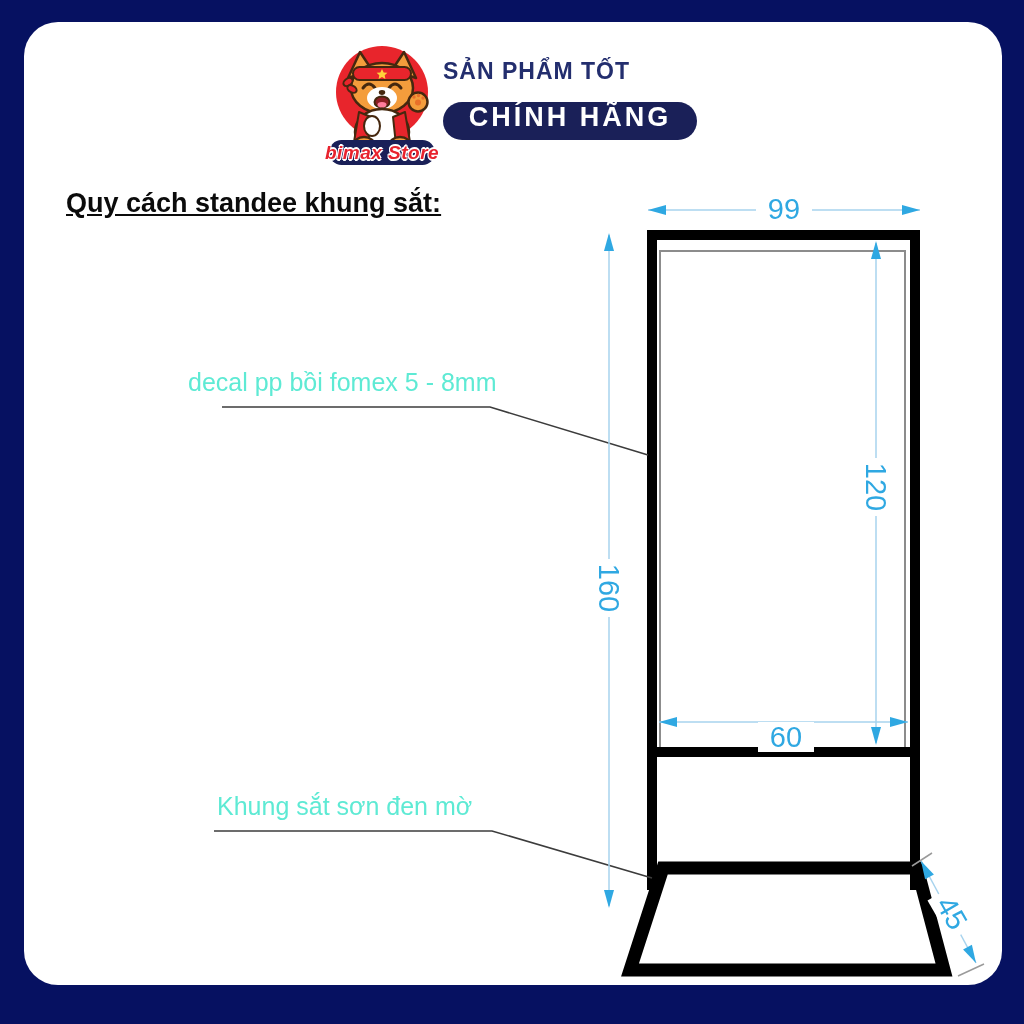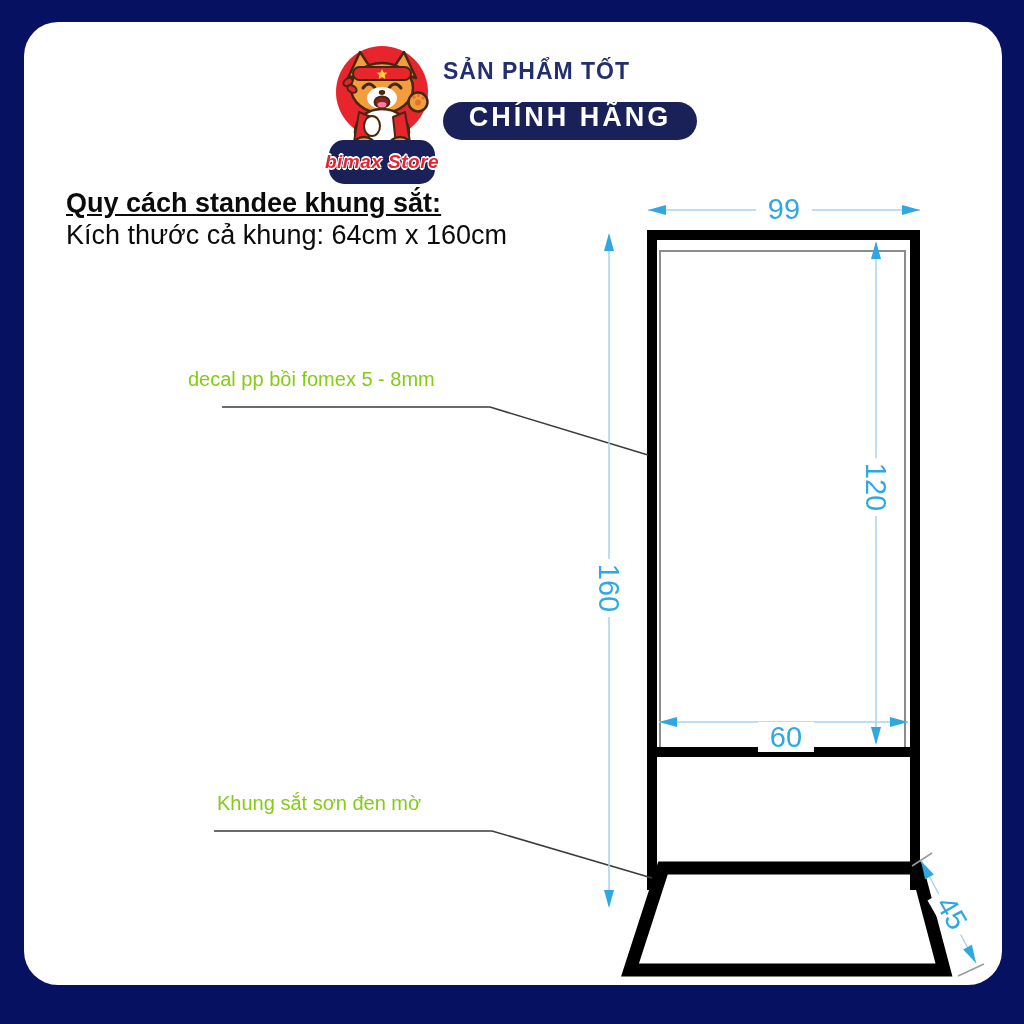--- a/index.html
+++ b/index.html
@@ -8,21 +8,21 @@
     background:#061161;
     font-family:"Liberation Sans", sans-serif;
   }
   .canvas{
     position:absolute;left:24px;top:22px;width:978px;height:963px;
     background:#ffffff;border-radius:34px;
   }
   
   .mascot{position:absolute;left:330px;top:40px;width:104px;height:130px;}
   .brand-banner{
-    position:absolute;left:329px;top:140px;width:106px;height:44px;
+    position:absolute;left:329px;top:140px;width:106px;height:25px;
     background:#1a2058;border-radius:15px;
     display:flex;align-items:center;justify-content:center;z-index:5;
   }
   .brand-banner span{
     color:#e8232e;font-weight:bold;font-style:italic;font-size:19px;letter-spacing:.5px;
     text-shadow:-1px -1px 0 #fff,1px -1px 0 #fff,-1px 1px 0 #fff,1px 1px 0 #fff,0 2px 0 #fff,0 -2px 0 #fff;
     white-space:nowrap;
   }
   .slogan-top{
     position:absolute;left:443px;top:58px;
@@ -32,21 +32,21 @@
     position:absolute;left:443px;top:102px;width:254px;height:38px;
     background:#1a2058;border-radius:20px;
     display:flex;align-items:flex-start;justify-content:center;
   }
   .slogan-badge span{color:#ffffff;font-weight:bold;font-size:27px;letter-spacing:3px;white-space:nowrap;}
   
   .specs{position:absolute;left:66px;top:188px;color:#0b0b0b;}
   .specs .heading{font-size:27px;font-weight:bold;text-decoration:underline;white-space:nowrap;}
   .specs .line{font-size:27px;line-height:33px;white-space:nowrap;}
   
-  .callout{position:absolute;font-size:20px;color:#84cc16;white-space:nowrap;}
+  .callout{position:absolute;font-size:25px;color:#5eead4;white-space:nowrap;}
   .callout.decal{left:188px;top:368px;}
   .callout.frame{left:217px;top:792px;}
   
   .overlay{position:absolute;left:0;top:0;width:1024px;height:1024px;pointer-events:none;}
   
   .dim{
     position:absolute;font-size:29px;color:#2fa8e2;background:#ffffff;
     line-height:30px;text-align:center;white-space:nowrap;z-index:4;
   }
   .dim.w64 {left:756px;top:194px;width:56px;}
@@ -105,21 +105,20 @@
 </div>
 
 <div class="slogan-top">SẢN PHẨM TỐT</div>
 
 <div class="slogan-badge">
   <span>CHÍNH HÃNG</span>
 </div>
 
 <div class="specs">
   <div class="heading">Quy cách standee khung sắt:</div>
-  <div class="line">Kích thước cả khung: 64cm x 160cm</div>
 </div>
 
 <div class="callout decal">decal pp bồi fomex 5 - 8mm</div>
 <div class="callout frame">Khung sắt sơn đen mờ</div>
 
 <svg class="overlay" viewBox="0 0 1024 1024">
 
   <polygon points="663,868 917,868 944,970 630,970" fill="#ffffff" stroke="#000000" stroke-width="13" stroke-linejoin="miter"></polygon>
 
   <g>

